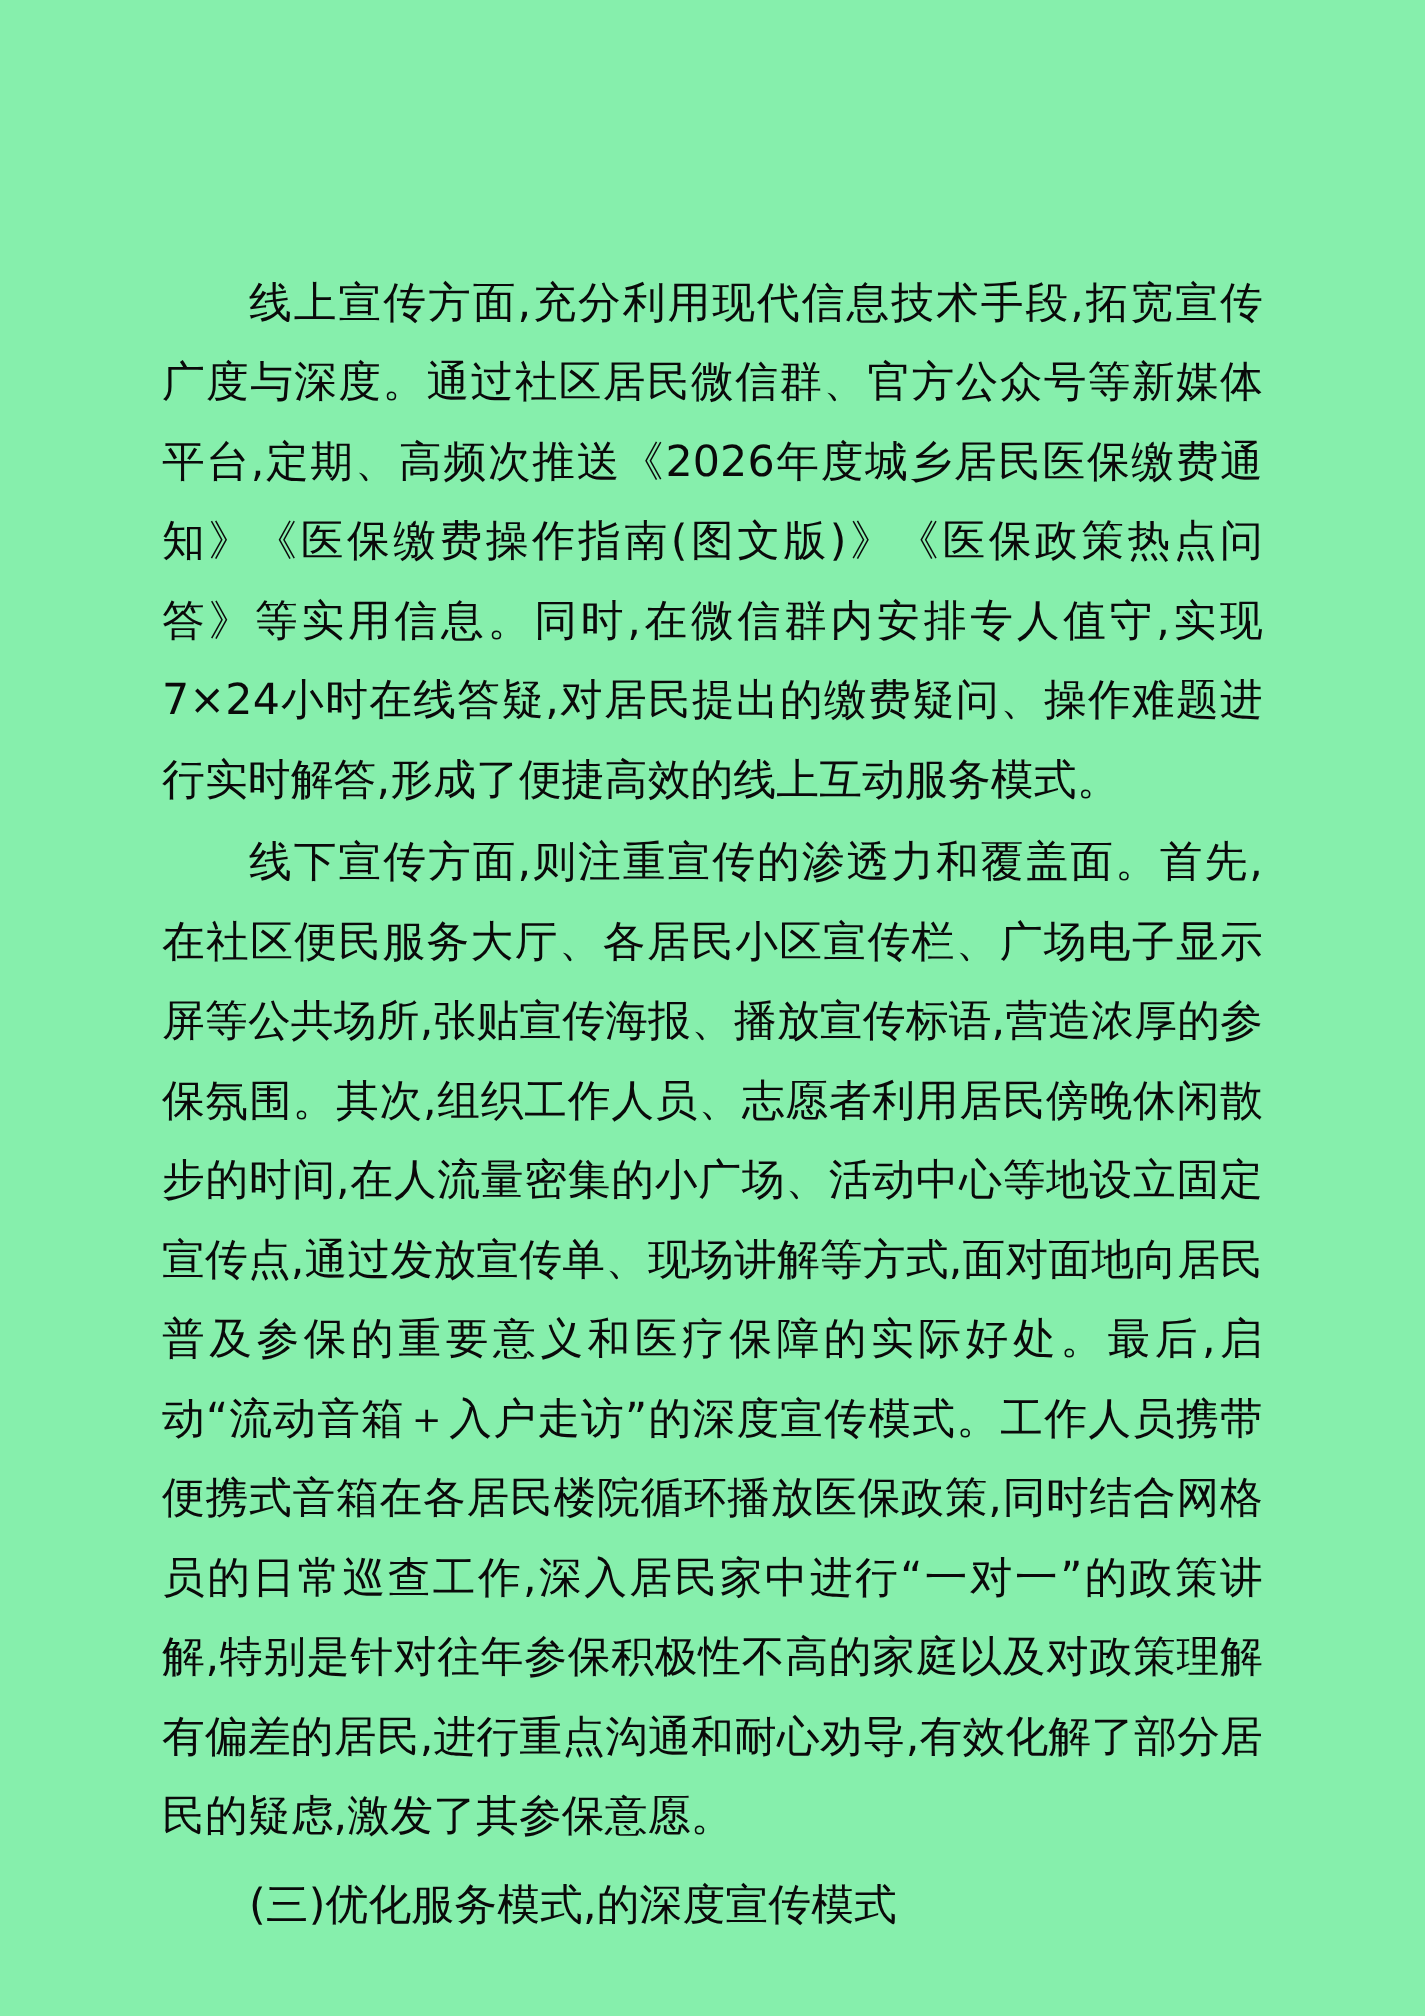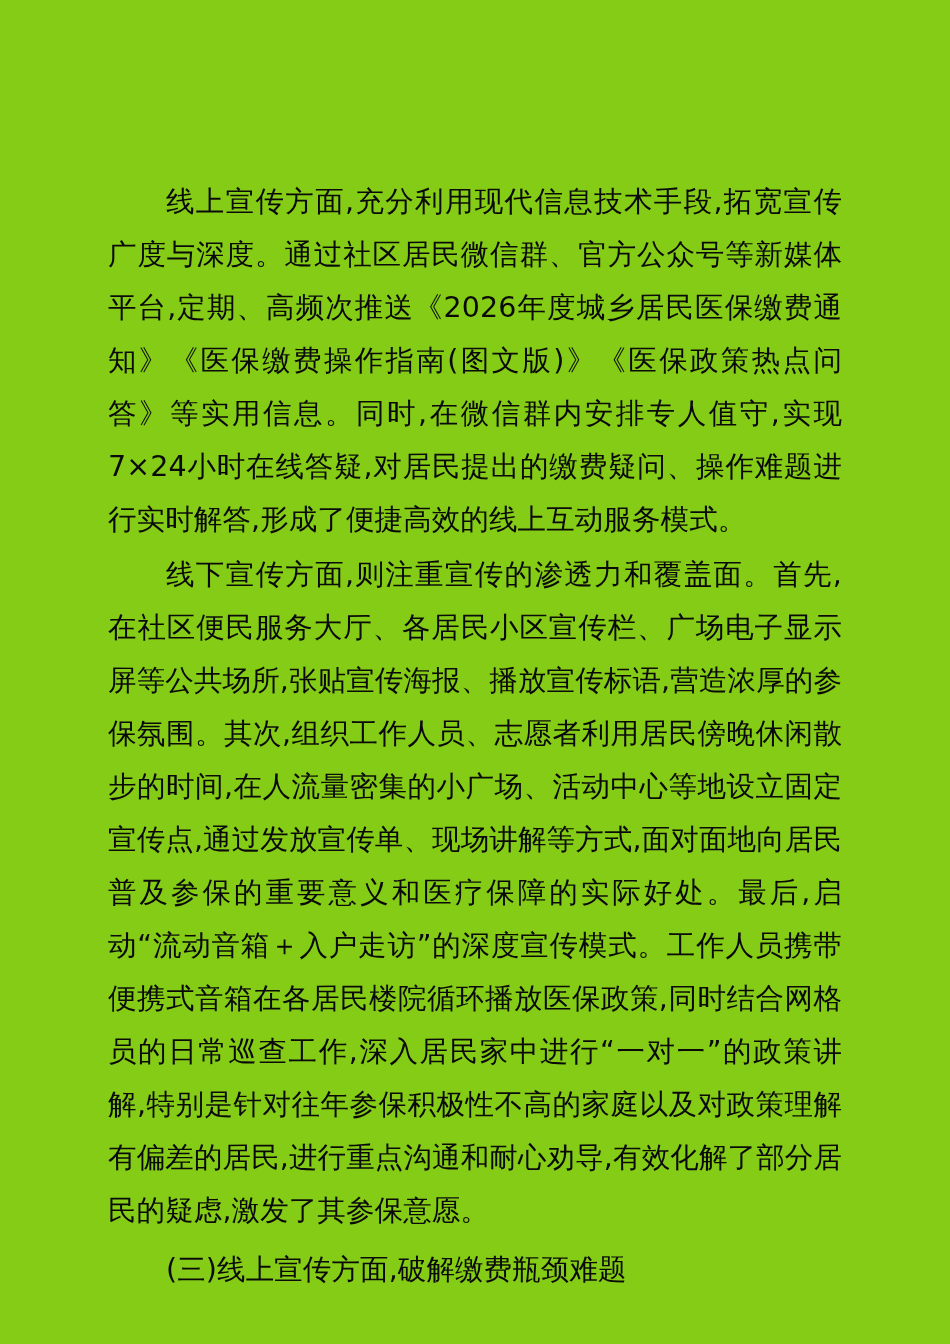--- a/index.html
+++ b/index.html
@@ -10,21 +10,21 @@
     width: 950px;
     height: 1344px;
     background: #ffffff;
     font-family: "Liberation Sans", sans-serif;
     overflow: hidden;
   }
   .page {
     position: relative;
     width: 950px;
     height: 1344px;
-    background: #84cc16;
+    background: #86efac;
     box-sizing: border-box;
     padding: 175px 104px 60px 108px;
   }
   .doc-body {
     width: 734px;
   }
   .para {
     font-family: "DejaVu Sans", "Liberation Sans", sans-serif;
     font-size: 28.5px;
     line-height: 53px;
@@ -45,16 +45,16 @@
 </head>
 <body>
 
 <div class="page">
   <div class="doc-body">
 
     <p class="para indent">线上宣传方面,充分利用现代信息技术手段,拓宽宣传广度与深度。通过社区居民微信群、官方公众号等新媒体平台,定期、高频次推送《2026年度城乡居民医保缴费通知》《医保缴费操作指南(图文版)》《医保政策热点问答》等实用信息。同时,在微信群内安排专人值守,实现7×24小时在线答疑,对居民提出的缴费疑问、操作难题进行实时解答,形成了便捷高效的线上互动服务模式。</p>
 
     <p class="para indent">线下宣传方面,则注重宣传的渗透力和覆盖面。首先,在社区便民服务大厅、各居民小区宣传栏、广场电子显示屏等公共场所,张贴宣传海报、播放宣传标语,营造浓厚的参保氛围。其次,组织工作人员、志愿者利用居民傍晚休闲散步的时间,在人流量密集的小广场、活动中心等地设立固定宣传点,通过发放宣传单、现场讲解等方式,面对面地向居民普及参保的重要意义和医疗保障的实际好处。最后,启动“流动音箱＋入户走访”的深度宣传模式。工作人员携带便携式音箱在各居民楼院循环播放医保政策,同时结合网格员的日常巡查工作,深入居民家中进行“一对一”的政策讲解,特别是针对往年参保积极性不高的家庭以及对政策理解有偏差的居民,进行重点沟通和耐心劝导,有效化解了部分居民的疑虑,激发了其参保意愿。</p>
 
-    <p class="para indent heading">(三)线上宣传方面,破解缴费瓶颈难题</p>
+    <p class="para indent heading">(三)优化服务模式,的深度宣传模式</p>
 
   </div>
 </div>
 
 </body></html>

